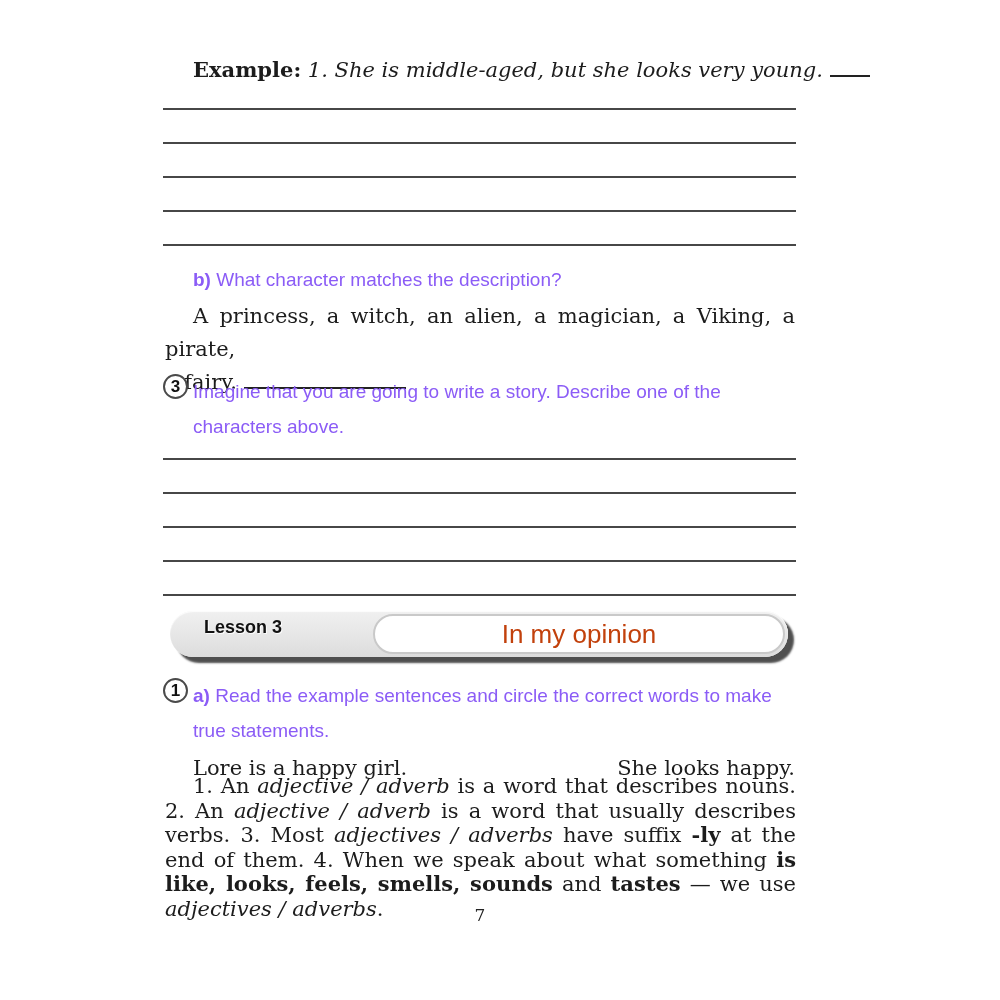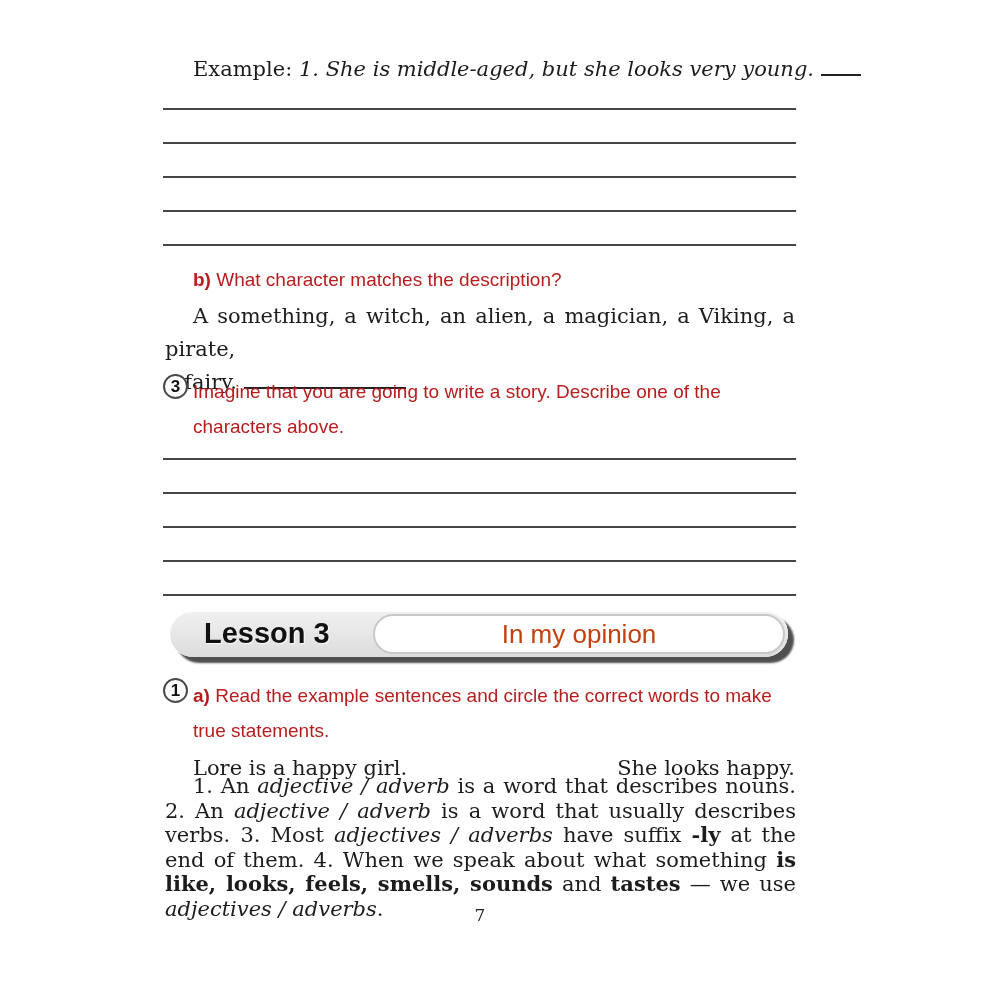--- a/index.html
+++ b/index.html
@@ -8,30 +8,30 @@
     width: 1000px; height: 1000px;
     position: relative;
     font-family: "DejaVu Serif", serif;
     color: #1a1a1a;
     overflow: hidden;
   }
   .page { position: absolute; inset: 0; background: #fff; }
 
   
   .serif { font-family: "DejaVu Serif", serif; font-size: 21px; color: #1c1c1c; }
-  .sans  { font-family: "Liberation Sans", sans-serif; font-size: 19px; color: #b91c1c; }
+  .sans  { font-family: "Liberation Sans", sans-serif; font-size: 19px; color: #8b5cf6; }
   .bold  { font-weight: bold; }
 
   
   .example-line {
     position: absolute; left: 165px; top: 57px; width: 640px;
     font-size: 21px; white-space: nowrap;
     padding-left: 28px;
   }
-  .example-label { font-weight: normal; }
+  .example-label { font-weight: bold; }
   .example-sentence { font-style: italic; }
   .blank {
     display: inline-block;
     border-bottom: 2px solid #222;
     height: 16px;
     vertical-align: baseline;
   }
   .blank-short { width: 40px; }
   .blank-long  { width: 162px; }
 
@@ -76,21 +76,21 @@
   .lesson-banner {
     position: absolute; left: 170px; top: 611px;
     width: 618px; height: 46px;
     border-radius: 24px;
     background: linear-gradient(180deg, #f0f0f0 0%, #e6e6e6 55%, #dcdcdc 100%);
     box-shadow: 6px 6px 2px 0 rgba(70,70,70,0.95), inset 0 1px 1px rgba(255,255,255,0.9);
   }
   .lesson-label {
     position: absolute; left: 34px; top: 6px;
     font-family: "Liberation Sans", sans-serif;
-    font-weight: bold; font-size: 29px; color: #111;
+    font-weight: bold; font-size: 18px; color: #111;
     text-shadow: 1px 1px 0 rgba(255,255,255,0.85);
   }
   .lesson-title-pill {
     position: absolute; left: 203px; top: 3px;
     width: 412px; height: 40px;
     background: #ffffff;
     border: 2px solid #c9c9c9;
     border-radius: 21px;
     display: flex; align-items: center; justify-content: center;
   }
@@ -140,21 +140,21 @@
     <div class="wline"></div>
     <div class="wline"></div>
   </div>
 
   <div class="section-b">
     <div class="q-line sans">
       <span class="q-label">b)</span>
       <span> </span>
       <span>What character matches the description?</span>
     </div>
-    <div class="passage-line1 serif">A something, a witch, an alien, a magician, a Viking, a pirate,</div>
+    <div class="passage-line1 serif">A princess, a witch, an alien, a magician, a Viking, a pirate,</div>
     <div class="passage-line2 serif">
       <span>a fairy.</span>
       <span> </span>
       <span class="blank blank-long"></span>
     </div>
   </div>
 
   <div class="exercise exercise-3">
     <span class="circle-num">3</span>
     <div class="exercise-text sans">Imagine that you are going to write a story. Describe one of the characters above.</div>

